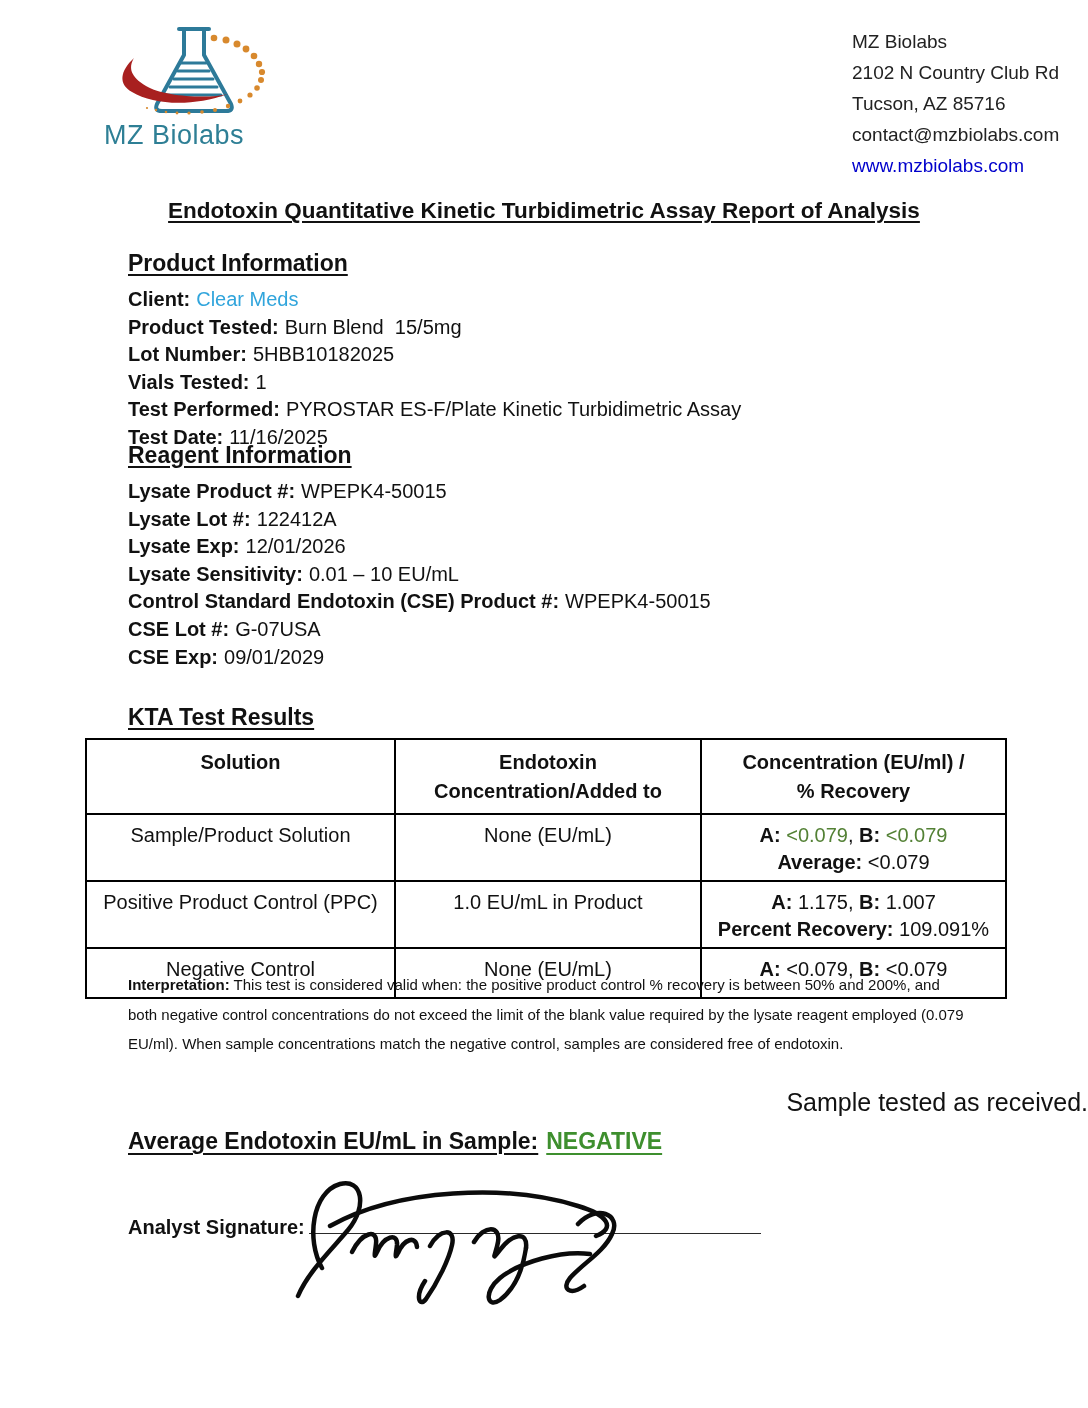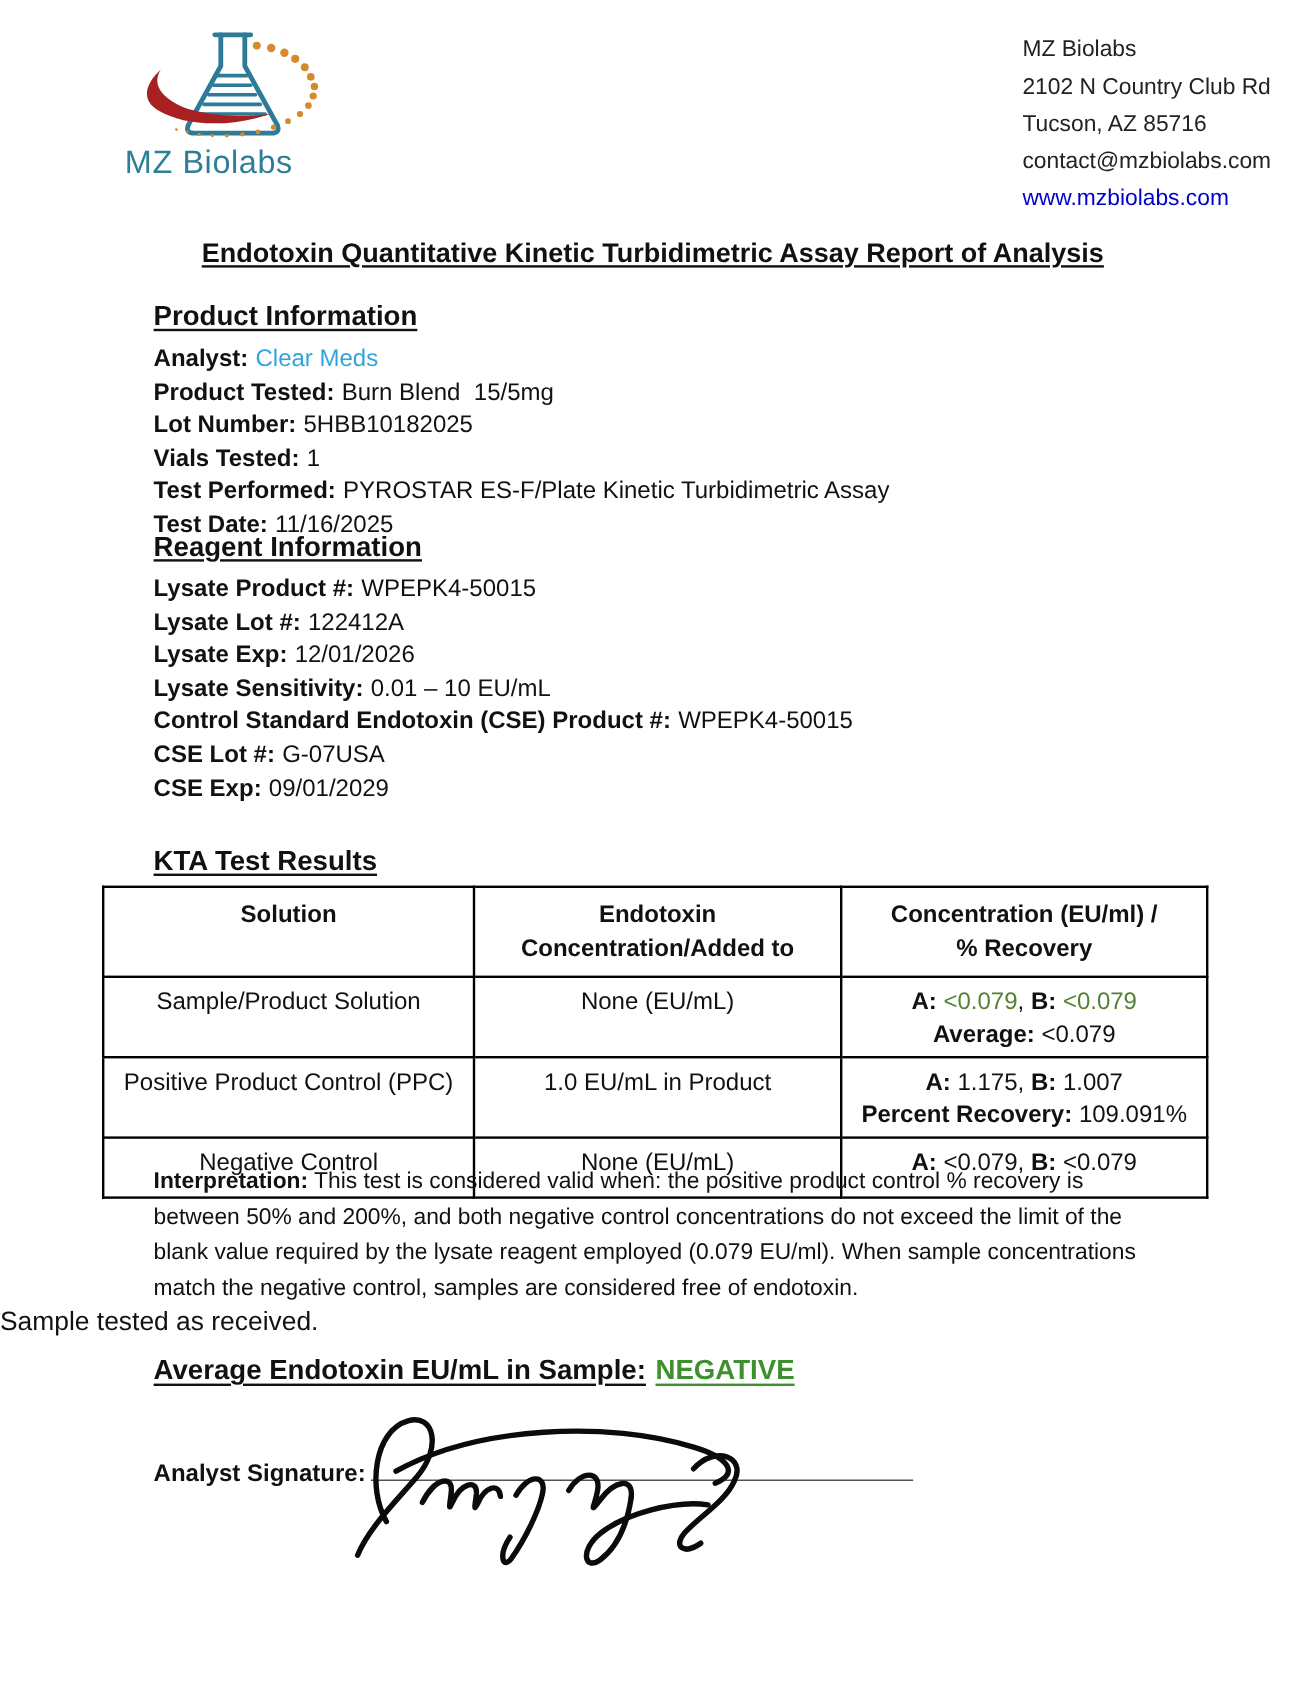--- a/index.html
+++ b/index.html
@@ -34,24 +34,24 @@
   table.results { border-collapse:collapse; width:920px; table-layout:fixed; font-size:20px; }
   table.results th, table.results td { border:2px solid #000; text-align:center; vertical-align:top; padding:5px 4px;margin-top:20px; }
   table.results th { font-weight:bold; line-height:29px; padding-top:8px; padding-bottom:7px; }
   table.results td { line-height:26.5px; padding-top:7px; }
   tr.last td { padding-bottom:14px; }
   .rb { font-weight:bold; }
   .pre { white-space:pre; }
   .green { color:#538135; }
 
   
-  .interpretation { position:absolute; left:128px; top:970px; width:842px; font-size:19px; line-height:29.5px; }
+  .interpretation { position:absolute; left:128px; top:970px; width:842px; font-size:15px; line-height:29.5px; }
   .interp-label { font-weight:bold; }
 
-  .sample-note { position:absolute; top:1088px; left:0; width:100%; text-align:left; font-size:22px; }
+  .sample-note { position:absolute; top:1088px; left:0; width:100%; text-align:right; font-size:25px; }
 
   
   .conclusion { position:absolute; left:128px; top:1128px; font-size:23px; font-weight:bold; }
   .conclusion .c-label { text-decoration:underline; text-underline-offset:4px; }
   .conclusion .c-result { color:#3e8f2e; text-decoration:underline; text-underline-offset:4px; margin-left:8px; }
 
   
   .signature-row { position:absolute; left:128px; top:1212px; font-size:20px; }
   .sig-label { font-weight:bold; display:inline-block; }
   .sig-line { display:inline-block; width:452px; border-bottom:1.6px solid #2a2a2a; height:22px; margin-left:4px; }
@@ -110,21 +110,21 @@
     <div>2102 N Country Club Rd</div>
     <div>Tucson, AZ 85716</div>
     <div>contact@mzbiolabs.com</div>
     <div class="website">www.mzbiolabs.com</div>
   </div>
 
   <div class="report-title">Endotoxin Quantitative Kinetic Turbidimetric Assay Report of Analysis</div>
 
   <div class="section sec-product">
     <div class="sec-heading">Product Information</div>
-    <div class="info-row"><span class="info-label">Analyst:</span><span class="info-value client-value">Clear Meds</span></div>
+    <div class="info-row"><span class="info-label">Client:</span><span class="info-value client-value">Clear Meds</span></div>
     <div class="info-row"><span class="info-label">Product Tested:</span><span class="info-value">Burn Blend  15/5mg</span></div>
     <div class="info-row"><span class="info-label">Lot Number:</span><span class="info-value">5HBB10182025</span></div>
     <div class="info-row"><span class="info-label">Vials Tested:</span><span class="info-value">1</span></div>
     <div class="info-row"><span class="info-label">Test Performed:</span><span class="info-value">PYROSTAR ES-F/Plate Kinetic Turbidimetric Assay</span></div>
     <div class="info-row"><span class="info-label">Test Date:</span><span class="info-value">11/16/2025</span></div>
   </div>
 
   <div class="section sec-reagent">
     <div class="sec-heading">Reagent Information</div>
     <div class="info-row"><span class="info-label">Lysate Product #:</span><span class="info-value">WPEPK4-50015</span></div>

